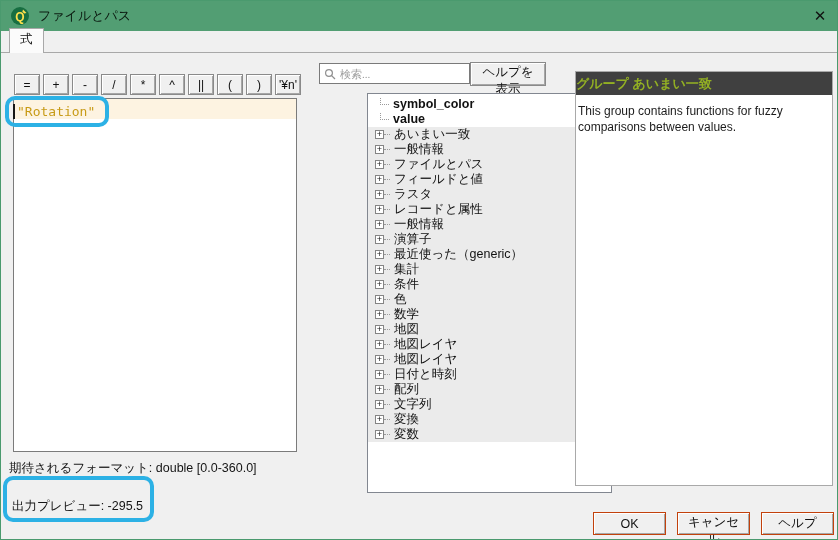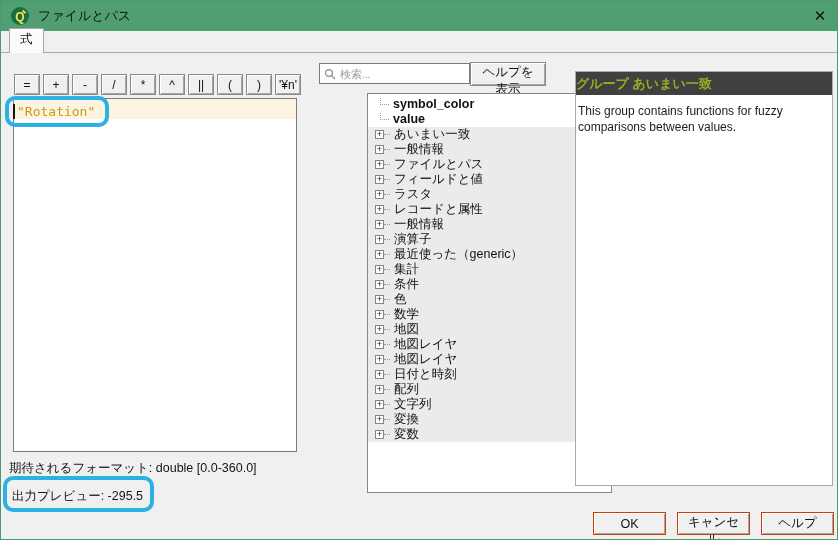--- a/index.html
+++ b/index.html
@@ -77,21 +77,21 @@
   .caret{display:inline-block;width:2px;height:15px;background:#161616;margin-right:2px;}
   .expr-text{
     font-family:"DejaVu Sans Mono","Liberation Mono",monospace;
     font-size:13px;color:var(--c-expr);white-space:pre;
   }
   
   .expected-format{position:absolute;left:8px;top:459px;font-size:12.5px;color:#151515;}
   .preview-annotation{
     position:absolute;left:2px;top:475px;
     border:4px solid var(--c-annotation);border-radius:10px;
-    padding:8px 7px 3px 5px;background:transparent;
+    padding:18px 7px 3px 5px;background:transparent;
   }
   .preview-text{font-size:12.5px;color:#151515;white-space:nowrap;}
   
   .search-box{
     position:absolute;left:318px;top:62px;width:151px;height:21px;
     background:#fff;border:1px solid #7a7a7a;
     display:flex;align-items:center;padding:0 4px;
   }
   .search-box input{
     border:none;outline:none;flex:1;min-width:0;

